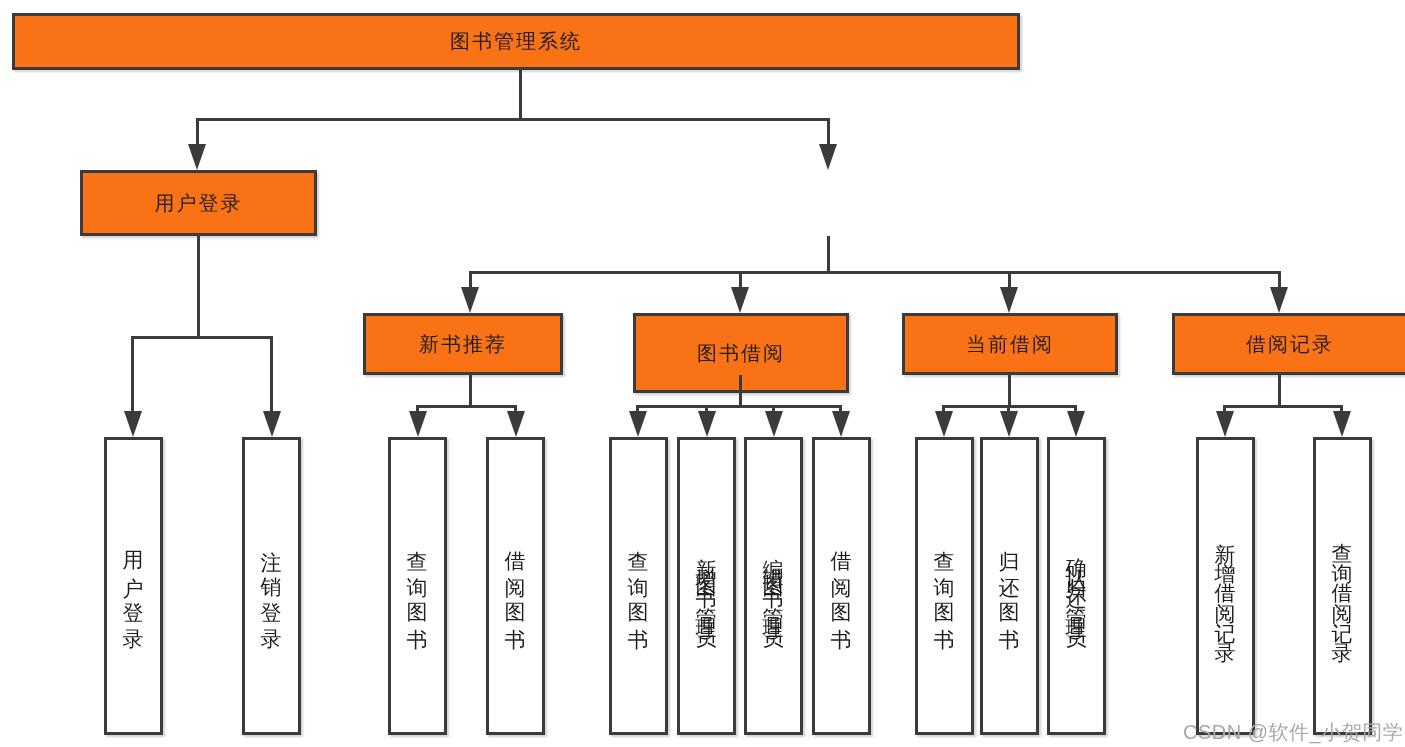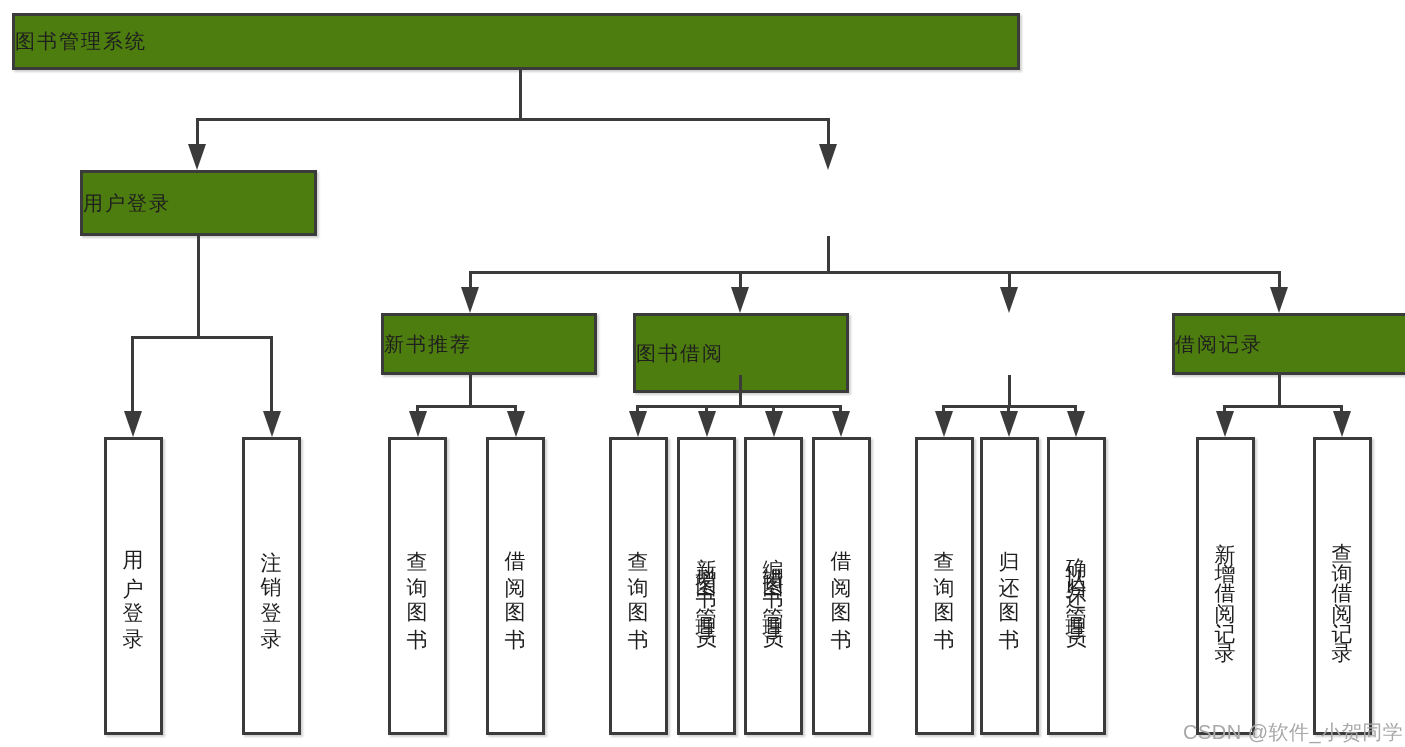--- a/index.html
+++ b/index.html
@@ -10,22 +10,22 @@
   }
   *{box-sizing:border-box;margin:0;padding:0;}
   html,body{background:#fff;}
   body{font-family:"Liberation Sans","DejaVu Sans",sans-serif;}
   #canvas{
     position:relative;width:1405px;height:747px;
     background:var(--bg);overflow:hidden;
   }
   
   .hbox{
-    position:absolute;background:#4d7c0f;border:3px solid var(--line);
-    display:flex;align-items:center;
+    position:absolute;background:#f97316;border:3px solid var(--line);
+    display:flex;align-items:center;justify-content:center;
     box-shadow:2px 2px 2px rgba(0,0,0,.18);
     color:var(--text);font-size:20px;letter-spacing:2px;
   }
   .vbox{
     position:absolute;top:437px;width:59px;height:298px;
     background:#fff;border:3px solid var(--line);
     display:flex;align-items:center;justify-content:center;
     box-shadow:2px 2px 2px rgba(0,0,0,.18);
   }
   .vbox .vlabel{
@@ -77,25 +77,28 @@
   <div class="lh" style="left:469px;top:271px;width:811px"></div>
   <div class="lv" style="left:469px;top:271px;height:20px"></div>
   <div class="arr" style="left:461px;top:287px"></div>
   <div class="lv" style="left:739px;top:271px;height:20px"></div>
   <div class="arr" style="left:731px;top:287px"></div>
   <div class="lv" style="left:1008px;top:271px;height:20px"></div>
   <div class="arr" style="left:1000px;top:287px"></div>
   <div class="lv" style="left:1278px;top:271px;height:20px"></div>
   <div class="arr" style="left:1270px;top:287px"></div>
 
-  <div class="hbox" style="left:381px;top:313px;width:216px;height:62px">
+  <div class="hbox" style="left:363px;top:313px;width:200px;height:62px">
     <span>新书推荐</span>
   </div>
   <div class="hbox" style="left:633px;top:313px;width:216px;height:80px">
     <span>图书借阅</span>
+  </div>
+  <div class="hbox" style="left:902px;top:313px;width:216px;height:62px">
+    <span>当前借阅</span>
   </div>
   <div class="hbox" style="left:1172px;top:313px;width:236px;height:62px">
     <span>借阅记录</span>
   </div>
 
   <div class="lv" style="left:469px;top:375px;height:33px"></div>
   <div class="lh" style="left:416px;top:405px;width:100px"></div>
   <div class="lv" style="left:416px;top:405px;height:12px"></div>
   <div class="arr" style="left:409px;top:411px"></div>
   <div class="lv" style="left:514px;top:405px;height:12px"></div>

